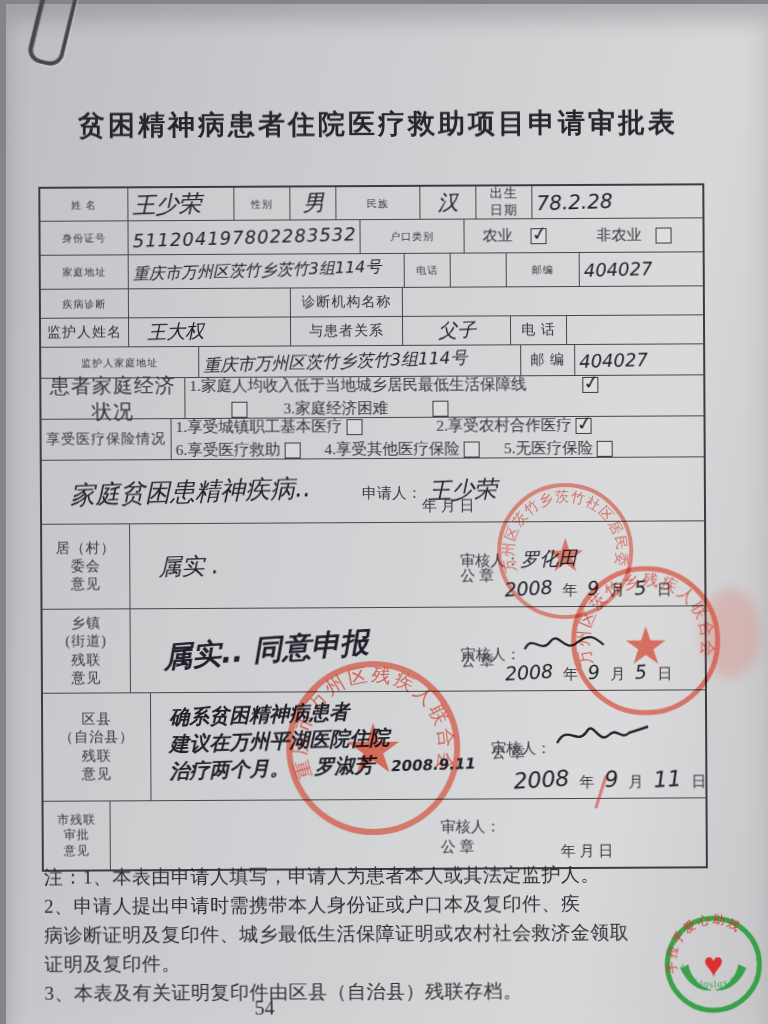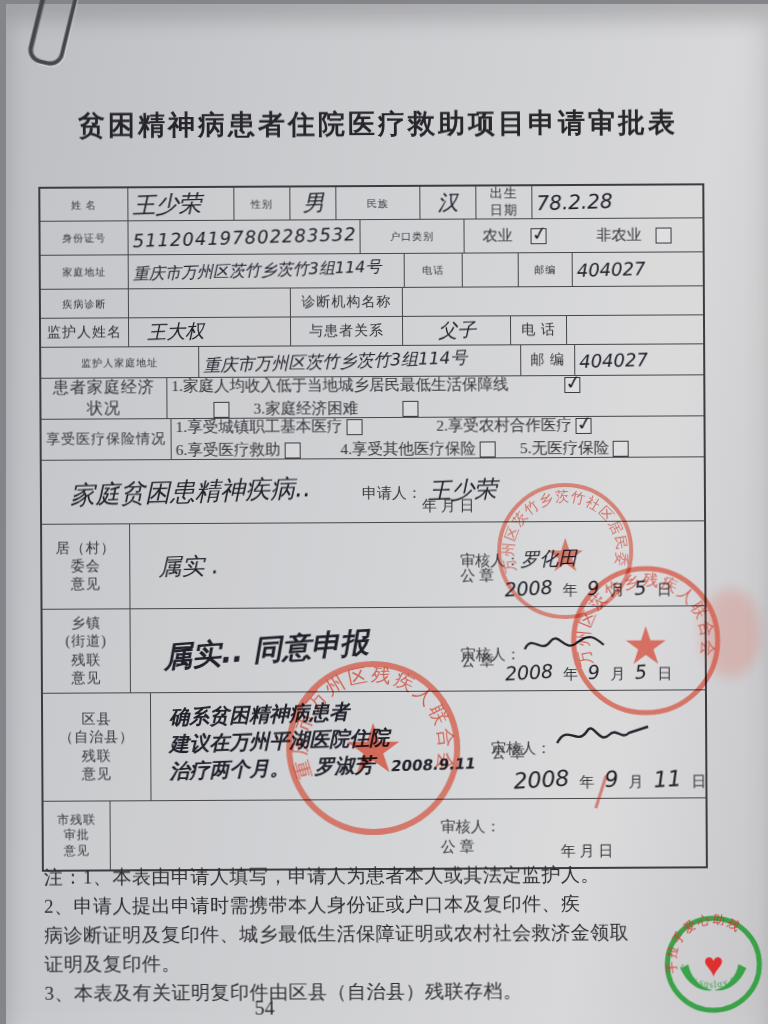--- a/index.html
+++ b/index.html
@@ -117,25 +117,25 @@
         <span style="margin-left:46px">非农业</span>
         <span class="cb" style="margin-left:14px"></span>
       </div>
     </div>
 
     <div class="row r3">
       <div class="cell lab" style="width:88px">家庭地址</div>
       <div class="cell" style="width:276px">
           <span class="hw" style="font-size:16px">重庆市万州区茨竹乡茨竹3组114号</span>
         </div>
-      <div class="cell lab" style="width:58px">电话</div>
+      <div class="cell lab" style="width:46px">电话</div>
       <div class="cell" style="width:56px">
           <span></span>
         </div>
-      <div class="cell lab" style="width:54px">邮编</div>
+      <div class="cell lab" style="width:73px">邮编</div>
       <div class="cell grow">
           <span class="hw" style="font-size:18px">404027</span>
         </div>
     </div>
 
     <div class="row r4">
       <div class="cell lab" style="width:88px">疾病诊断</div>
       <div class="cell" style="width:162px">
           <span></span>
         </div>
@@ -165,47 +165,47 @@
       <div class="cell grow">
           <span class="hw" style="font-size:17px">重庆市万州区茨竹乡茨竹3组114号</span>
         </div>
       <div class="cell lab" style="width:54px;font-size:14px">邮  编</div>
       <div class="cell" style="width:128px;border-right:none">
           <span class="hw" style="font-size:18px">404027</span>
         </div>
     </div>
 
     <div class="row r7">
-      <div class="cell lab" style="width:126px;font-size:16px">患者家庭经济状况</div>
+      <div class="cell lab" style="width:144px;font-size:20px">患者家庭经济状况</div>
       <div class="cell grow opts">
         <div class="optline">
           <span>1.家庭人均收入低于当地城乡居民最低生活保障线</span>
           <span class="cb checked" style="margin-left:56px"></span>
         </div>
         <div class="optline" style="padding-left:8px">
           <span class="cb" style="margin-left:34px"></span>
-          <span style="margin-left:20px">3.家庭经济困难</span>
+          <span style="margin-left:32px">3.家庭经济困难</span>
           <span class="cb" style="margin-left:44px"></span>
         </div>
       </div>
     </div>
 
     <div class="row r8">
       <div class="cell lab" style="width:130px;font-size:14px">享受医疗保险情况</div>
       <div class="cell grow opts">
         <div class="optline">
           <span>1.享受城镇职工基本医疗</span>
           <span class="cb"></span>
           <span style="margin-left:70px">2.享受农村合作医疗</span>
           <span class="cb checked"></span>
         </div>
         <div class="optline">
           <span>6.享受医疗救助</span>
           <span class="cb"></span>
-          <span style="margin-left:36px">4.享受其他医疗保险</span>
+          <span style="margin-left:20px">4.享受其他医疗保险</span>
           <span class="cb"></span>
           <span style="margin-left:20px">5.无医疗保险</span>
           <span class="cb"></span>
         </div>
       </div>
     </div>
 
     <div class="row r9">
       <div class="cell grow">
         <span class="hw" style="font-size:25px;margin-left:24px">家庭贫困患精神疾病..</span>

